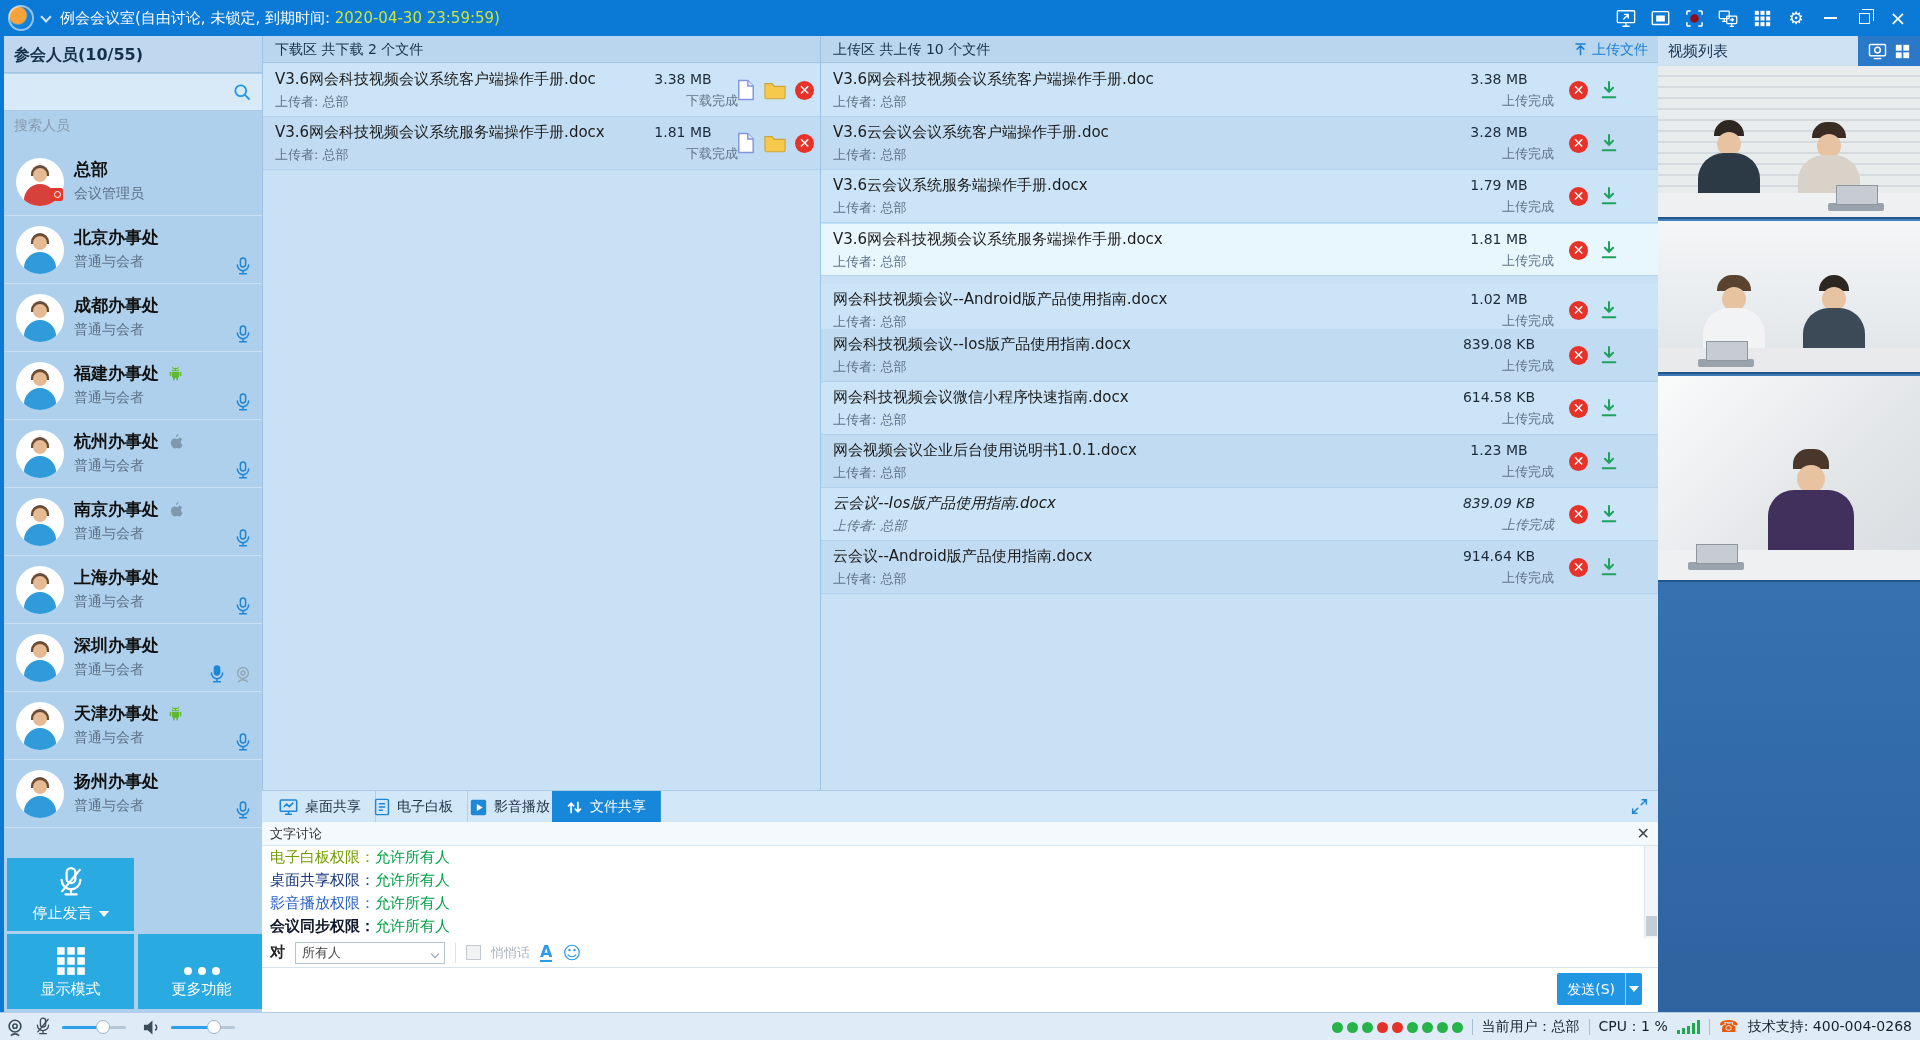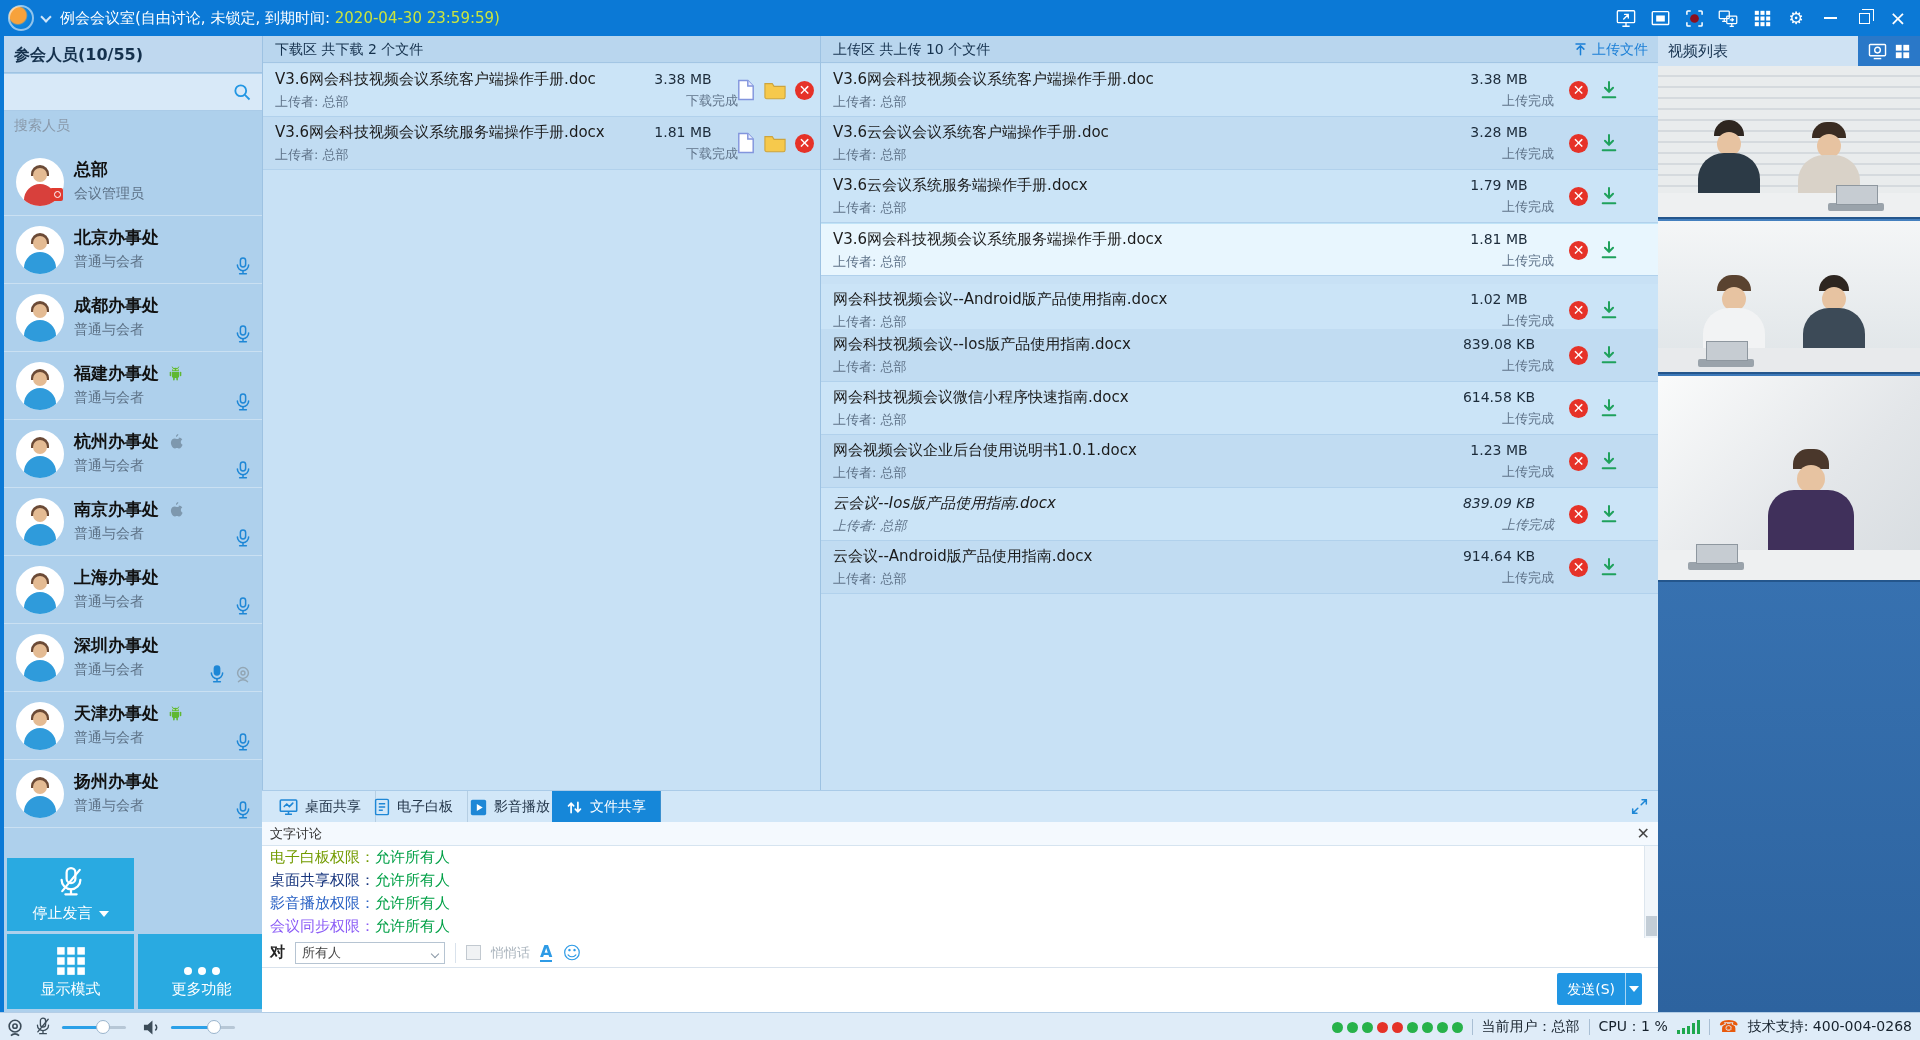--- a/index.html
+++ b/index.html
@@ -876,21 +876,21 @@
           </g>
         </svg>
       </span>
   </div>
 
   <div class="chat-hd"><span>文字讨论</span><span class="chat-close">✕</span></div>
   <div class="chat-msgs">
     <div class="msg"><span class="msg-label" style="color: rgb(115, 155, 0);">电子白板权限：</span><span class="msg-value" style="color: rgb(0, 160, 70);">允许所有人</span></div>
     <div class="msg"><span class="msg-label" style="color: rgb(23, 53, 125);">桌面共享权限：</span><span class="msg-value" style="color: rgb(0, 160, 70);">允许所有人</span></div>
     <div class="msg"><span class="msg-label" style="color: rgb(42, 98, 197);">影音播放权限：</span><span class="msg-value" style="color: rgb(0, 160, 70);">允许所有人</span></div>
-    <div class="msg"><span class="msg-label" style="color: #8b5cf6;">会议同步权限：</span><span class="msg-value" style="color: rgb(0, 160, 70);">允许所有人</span></div>
+    <div class="msg"><span class="msg-label" style="color: #0f172a; font-weight: bold;">会议同步权限：</span><span class="msg-value" style="color: rgb(0, 160, 70);">允许所有人</span></div>
     <div class="scrollbar">
         <div class="scroll-thumb"></div>
       </div>
   </div>
   <div class="chat-input">
     <span class="to-label">对</span>
     <div class="select"><span>所有人</span><span class="sel-caret"></span></div>
     <div class="vline"></div>
     <div class="checkbox"></div>
     <span class="whisper">悄悄话</span>

